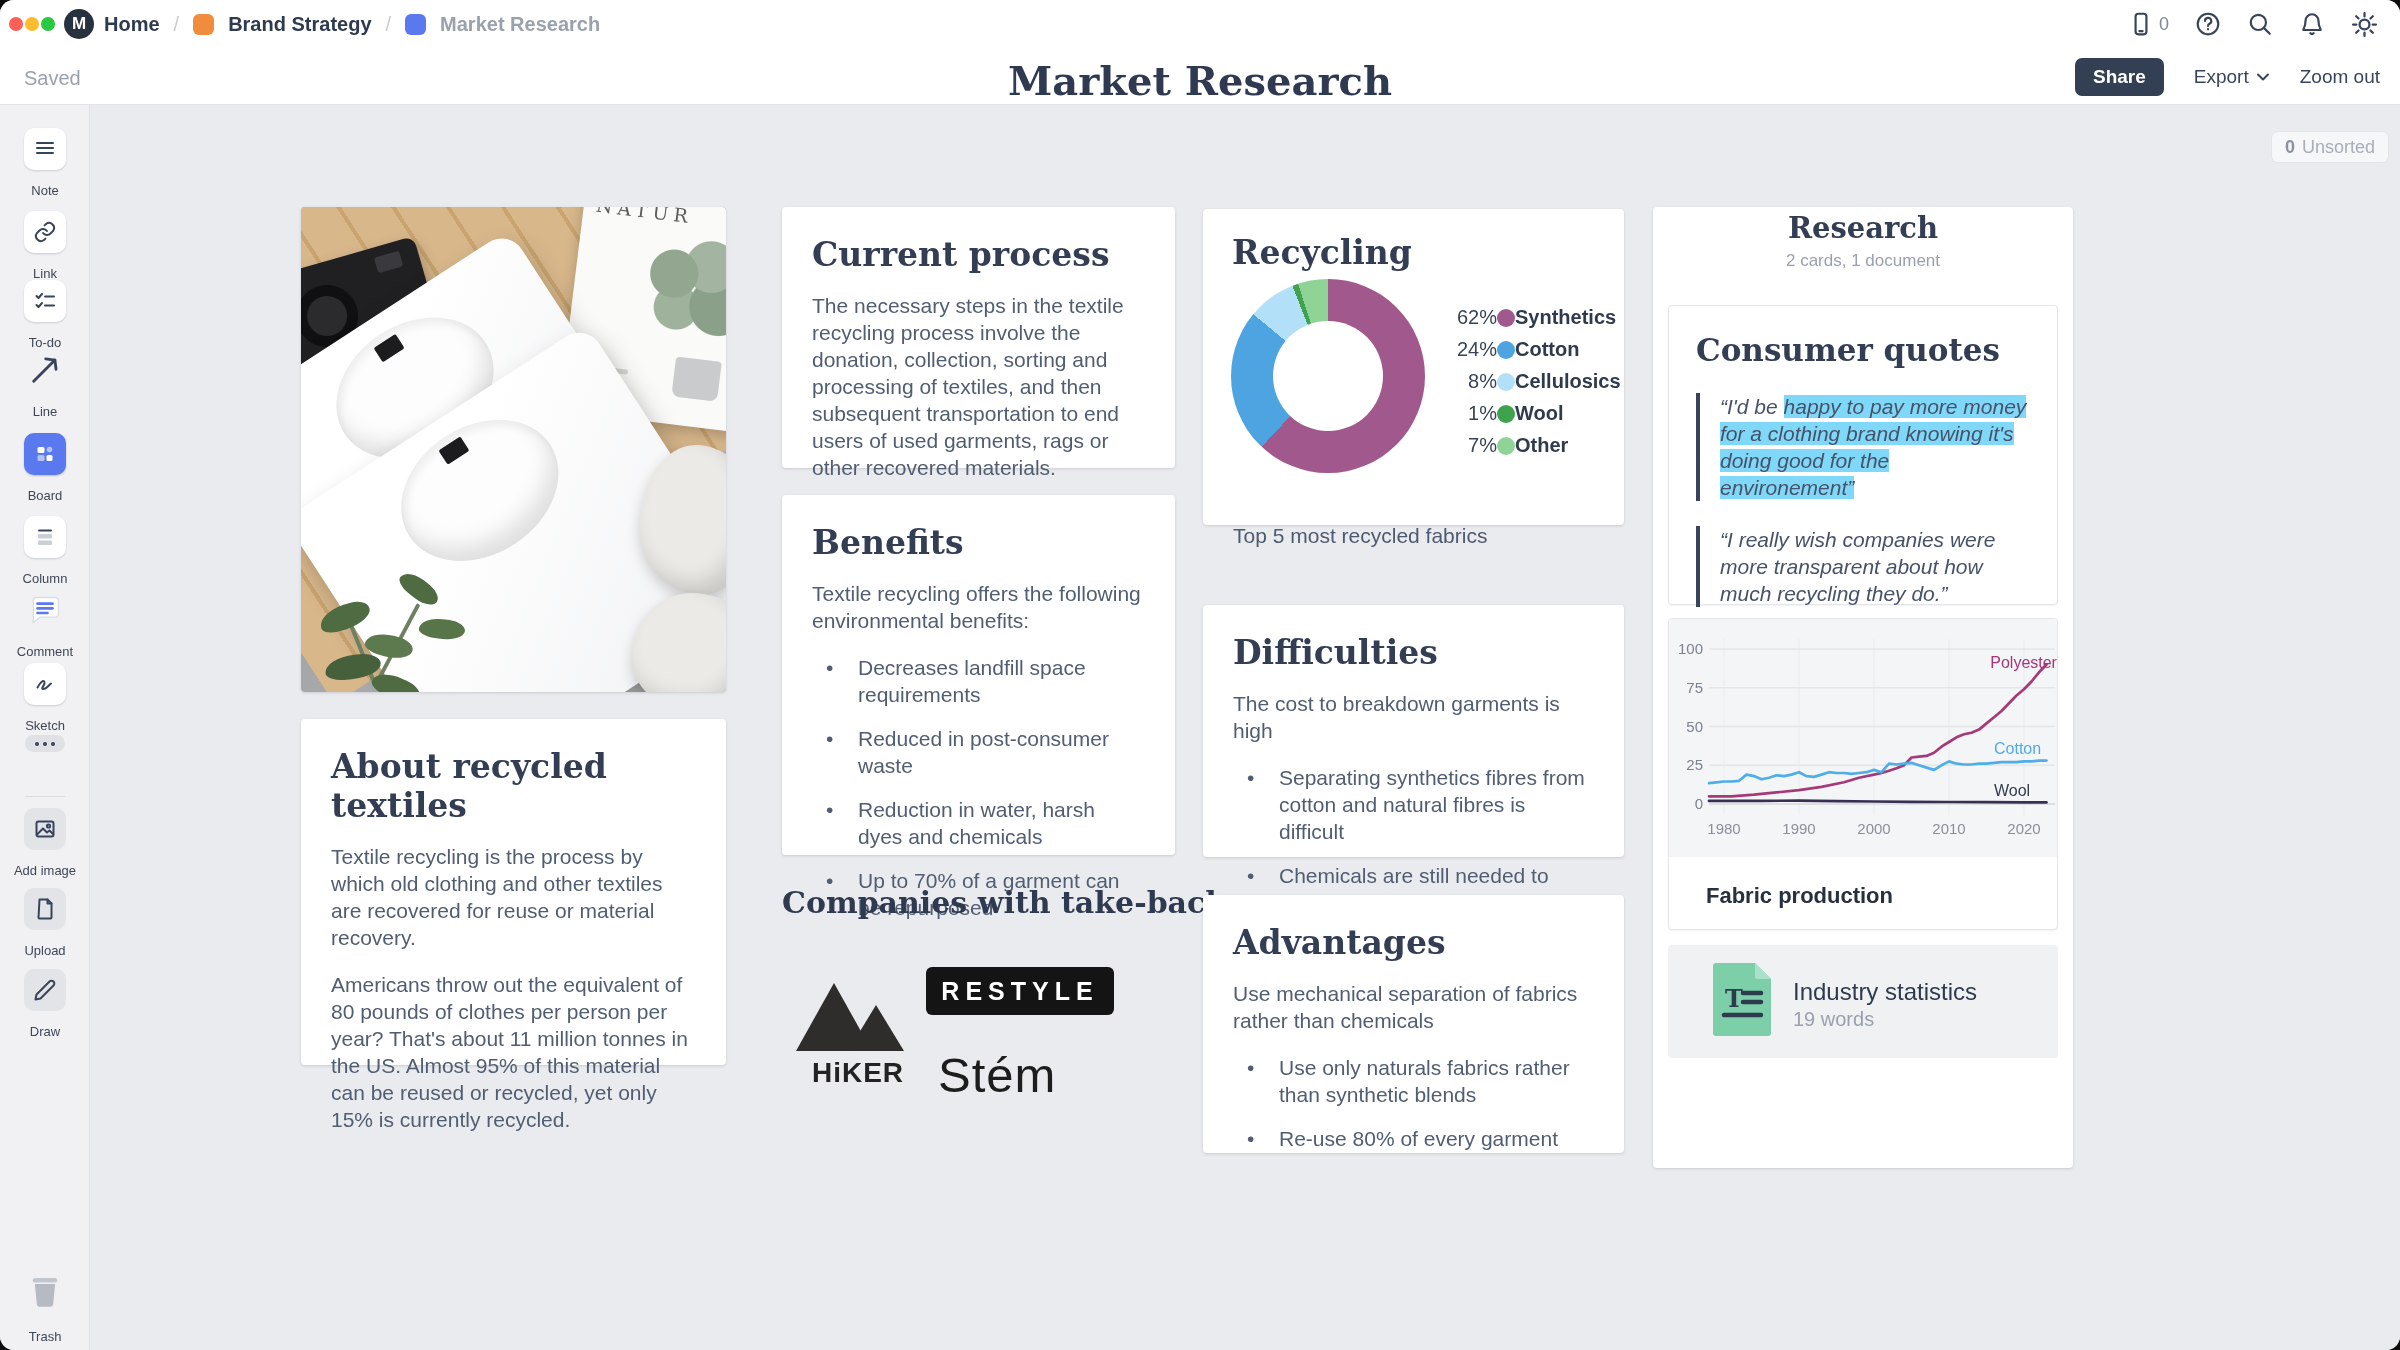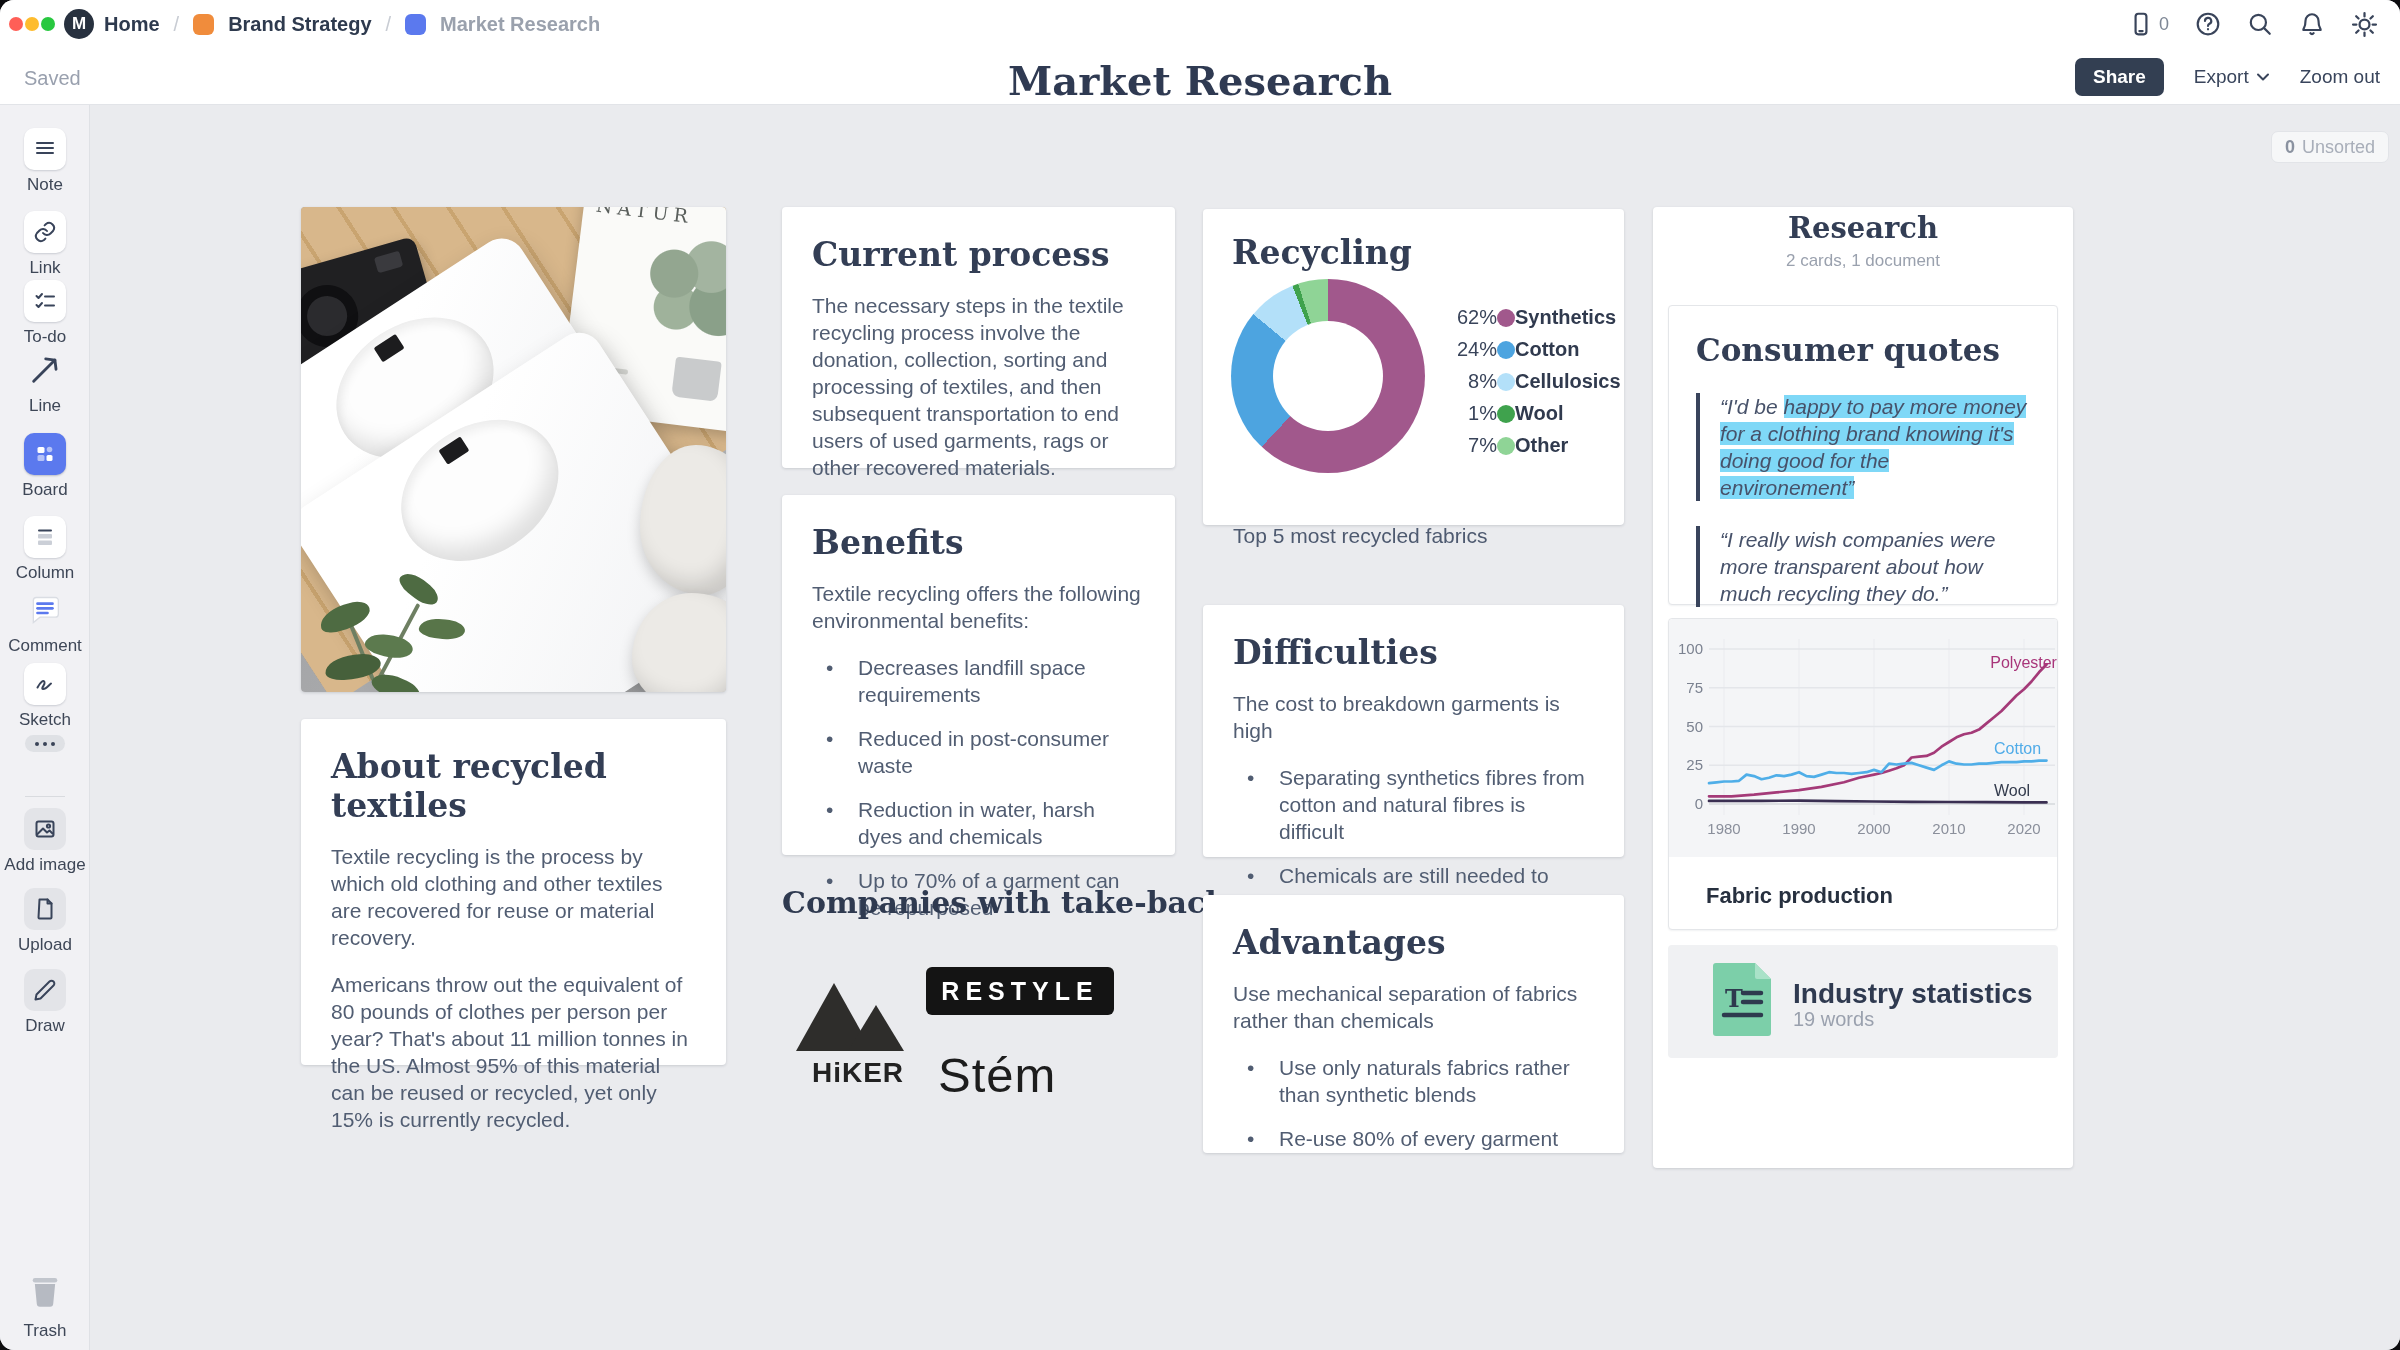--- a/index.html
+++ b/index.html
@@ -27,21 +27,21 @@
 .sharebtn{background:#333F52;color:#fff;font-size:19px;font-weight:700;border:none;border-radius:7px;padding:8px 18px;cursor:pointer}
 .hdr-link{font-size:19px;color:#39455C;display:flex;align-items:center;gap:7px;cursor:pointer}
 
 
 .sidebar{position:absolute;left:0;top:105px;bottom:0;width:90px;background:#F1F1F4;border-right:1px solid #DFE1E5;z-index:10}
 .tool{position:absolute;left:0;width:90px;text-align:center;cursor:pointer}
 .toolbtn{width:42px;height:42px;margin:0 auto;border-radius:10px;background:#fff;box-shadow:0 1px 2px rgba(30,40,60,.18);display:flex;align-items:center;justify-content:center}
 .toolbtn.gray{background:#E3E4E8;box-shadow:none}
 .toolbtn.blue{background:#5B79EE;box-shadow:0 1px 2px rgba(30,40,60,.25)}
 .toolbtn.bare{background:transparent;box-shadow:none}
-.toollbl{margin-top:5px;font-size:17px;color:#3E4757}
+.toollbl{margin-top:13px;font-size:13px;color:#3E4757}
 .morepill{width:40px;height:17px;margin:0 auto;border-radius:9px;background:#DFE1E5;display:flex;align-items:center;justify-content:center;gap:4px}
 .morepill i{width:4px;height:4px;border-radius:50%;background:#3A4458;display:block}
 .sidediv{position:absolute;left:25px;width:40px;height:1px;background:#D9DBDF}
 
 
 .board{position:absolute;left:90px;top:105px;right:0;bottom:0;background:#EAEBEE}
 .card{position:absolute;background:#fff;border-radius:4px;box-shadow:0 1px 3px rgba(25,35,55,.16)}
 .card-pad{padding:28px 30px}
 .ctitle{font-family:"DejaVu Serif","Liberation Serif",serif;font-size:33px;font-weight:700;color:#333E55;margin-bottom:18px}
 .body-t{font-size:21px;line-height:27px;color:#515D72}
@@ -101,21 +101,21 @@
 .inner{position:absolute;left:15px;width:390px;background:#fff;border:1px solid #E4E6E9;border-radius:4px;box-shadow:0 1px 2px rgba(25,35,55,.06)}
 .q-card{top:98px;height:300px}
 .q-title{font-family:"DejaVu Serif","Liberation Serif",serif;font-size:31px;font-weight:700;color:#333E55;margin:26px 0 0 27px}
 .quote{margin:25px 28px 0 27px;border-left:4px solid #39445C;padding-left:20px;font-style:italic;font-size:21px;line-height:27px;color:#47526A}
 .hl{background:#7FD8F7}
 .c-card{top:411px;height:312px;overflow:hidden}
 .plot{width:390px;height:238px;background:#F4F5F7;border-radius:4px 4px 0 0;display:block}
 .c-cap{font-size:22px;font-weight:700;color:#27303F;margin:26px 0 0 37px}
 .s-card{top:738px;height:113px;background:#F0F1F3;border:none;box-shadow:none;border-radius:4px}
 .doc-ic{position:absolute;left:45px;top:18px}
-.s-title{position:absolute;left:125px;top:33px;font-size:28px;font-weight:700;color:#2F3A50}
+.s-title{position:absolute;left:125px;top:33px;font-size:24px;font-weight:400;color:#2F3A50}
 .s-meta{position:absolute;left:125px;top:63px;font-size:20px;color:#9AA1AE}
 
 svg.icn{stroke:#39445A;fill:none;stroke-width:2;stroke-linecap:round;stroke-linejoin:round}
 </style>
 </head>
 <body>
 
 <div class="window">
 
   <div class="header">

